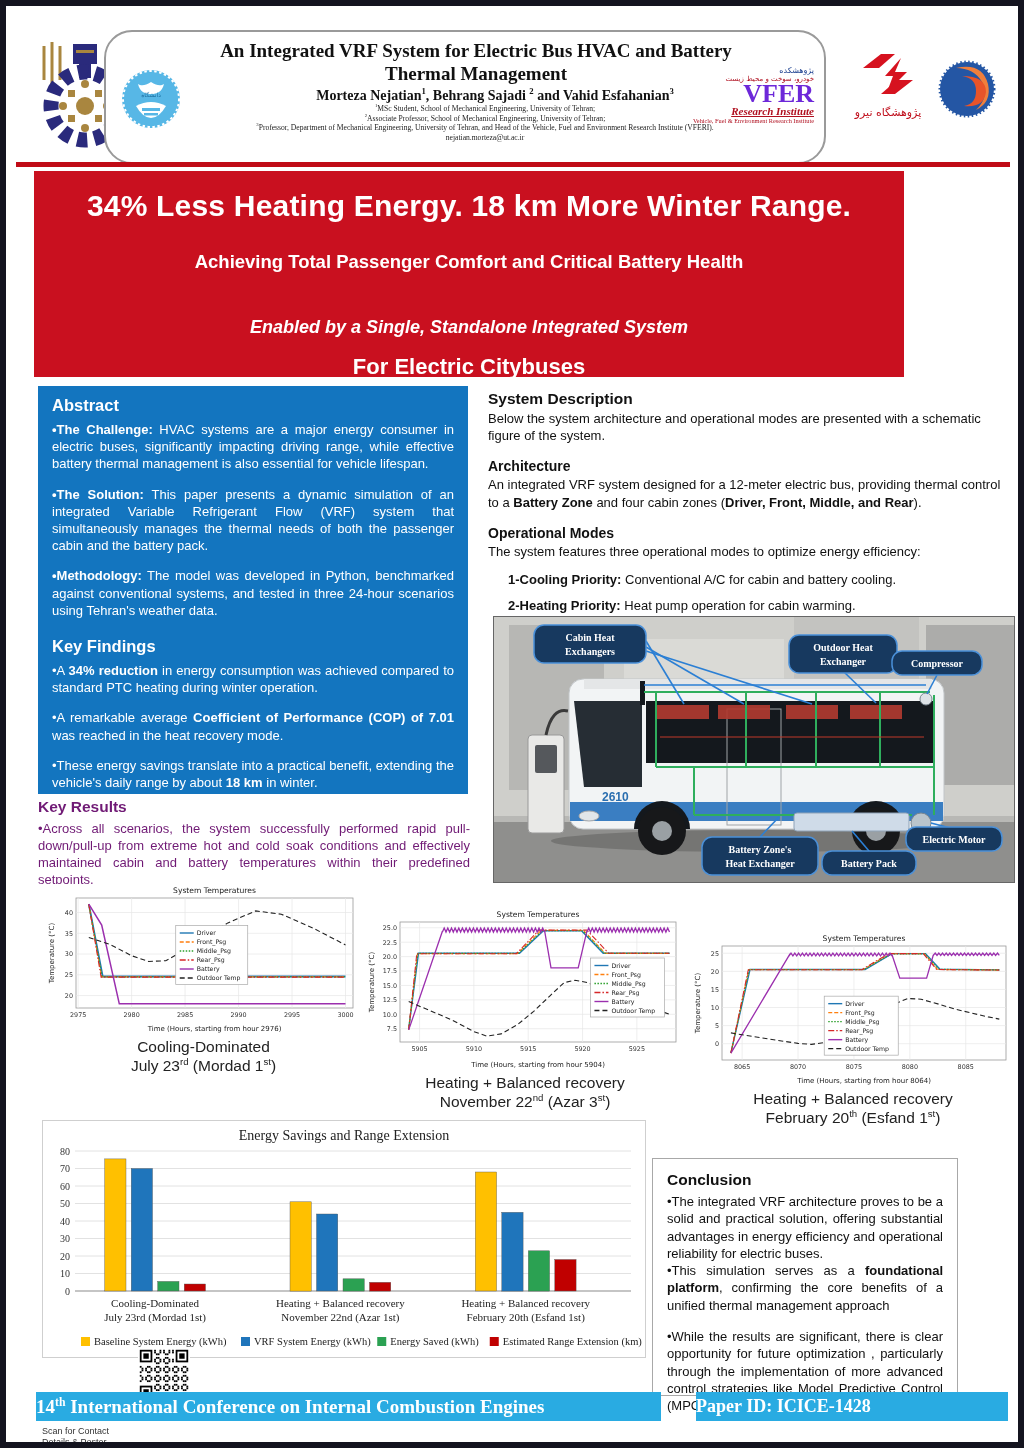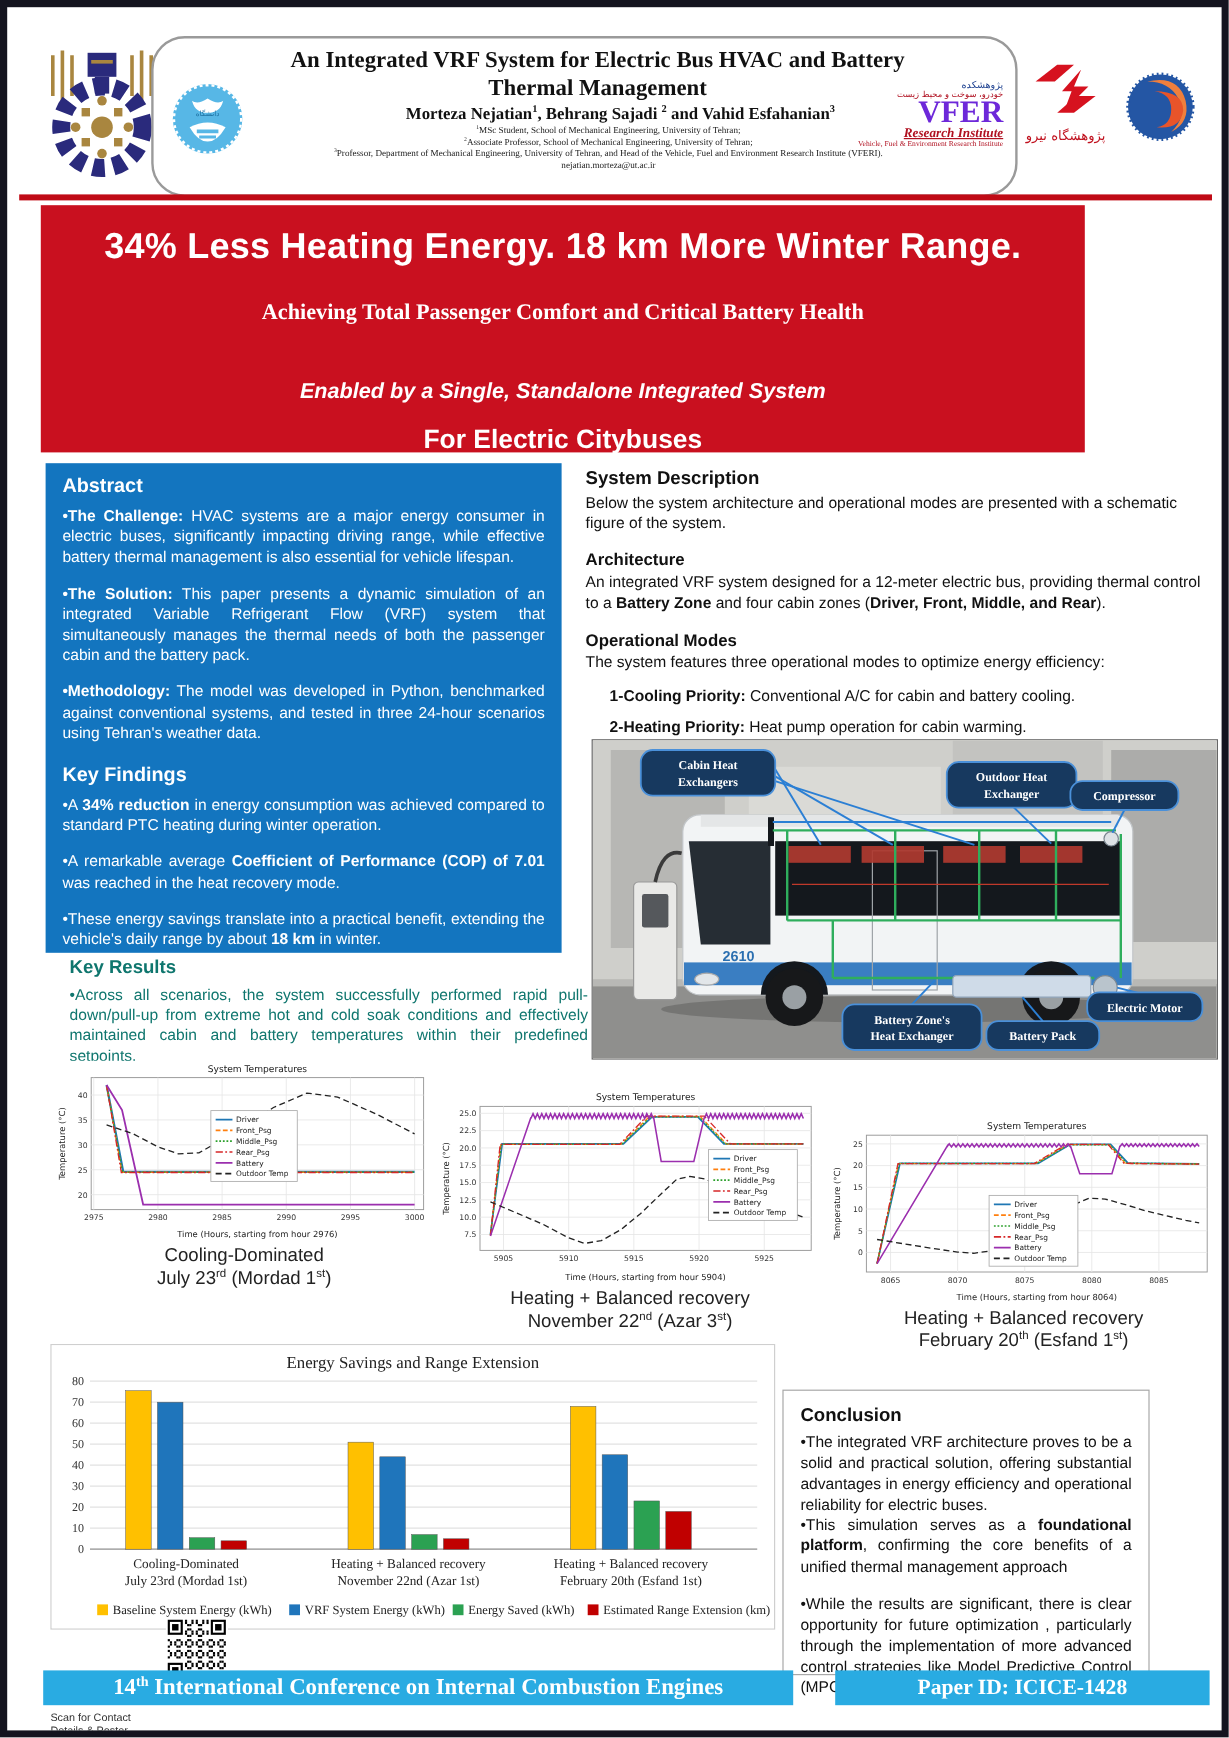--- a/index.html
+++ b/index.html
@@ -5,61 +5,61 @@
   html,body{margin:0;padding:0;background:#e8e8e8;}
   .poster{position:relative;width:1024px;height:1448px;background:#fff;
     border:6px solid #14141f;box-sizing:border-box;overflow:hidden;
     font-family:"Liberation Sans",sans-serif;}
   .abs{position:absolute;}
   .b{font-weight:700;}
   sup{font-size:62%;line-height:0;}
   
   .header-box{left:98px;top:24px;width:718px;height:130px;background:#fff;
     border:2px solid #9a9a9a;border-radius:28px;text-align:center;
-    font-family:"Liberation Serif",serif;margin-left:22px;}
+    font-family:"Liberation Serif",serif;}
   .title-line{font-size:19px;font-weight:700;line-height:23px;padding:0 90px 0 112px;color:#111;}
   .title-first{margin-top:7px;}
   .authors{font-size:14px;font-weight:700;margin-top:3px;padding-left:60px;color:#111;}
   .affil{font-size:7.6px;line-height:9.5px;padding-left:40px;color:#222;}
   .email{font-size:7.6px;color:#222;padding-left:40px;}
   .red-rule{left:10px;top:156px;width:994px;height:5px;background:#c00b16;}
   
   .banner{left:28px;top:165px;width:870px;height:206px;background:#c9101f;color:#fff;text-align:center;}
   .banner .h1{font-size:30px;font-weight:700;margin-top:18px;letter-spacing:.2px;}
-  .banner .h2{font-size:18.5px;font-weight:700;margin-top:28px;font-family:Liberation Serif, serif;}
+  .banner .h2{font-size:18.5px;font-weight:700;margin-top:28px;}
   .banner .h3{font-size:18px;font-weight:700;font-style:italic;margin-top:44px;}
   .banner .h4{font-size:22px;font-weight:700;margin-top:16px;}
   
   .abstract-box{left:32px;top:380px;width:430px;height:408px;background:#1375bf;color:#fff;
     padding:10px 14px;box-sizing:border-box;}
   .abstract-box h2{font-size:16.5px;margin:0 0 6px 0;}
   .ab-p{font-size:13px;line-height:17.2px;text-align:justify;margin:0 0 13px 0;}
   .kf-h{font-size:16.5px;font-weight:700;margin:18px 0 6px 0;}
   
-  .key-results{left:32px;top:792px;width:432px;color:#0f766e;margin-left:20px;}
+  .key-results{left:32px;top:792px;width:432px;color:#701a75;}
   .key-results h2{font-size:15.5px;margin:0 0 4px 0;}
   .key-results p{font-size:13px;line-height:17px;text-align:justify;margin:0;}
   
   .sysdesc{left:482px;top:384px;width:524px;color:#111;}
   .sysdesc h2{font-size:15.5px;margin:0 0 2px 0;}
   .sysdesc .intro{font-size:13px;line-height:17px;margin:0;}
   .sub-h{font-size:14px;font-weight:700;margin:14px 0 2px 0;}
   .sysdesc .bodytxt{font-size:13px;line-height:17.5px;margin:0;}
   .mode{font-size:13px;margin-top:11px;padding-left:20px;}
   .bus-wrap{left:487px;top:610px;width:520px;height:265px;border:1px solid #666;box-sizing:content-box;}
   
   .chart{background:#fff;}
   .cap{text-align:center;font-size:15.5px;color:#222;line-height:19px;}
   .conclusion{left:646px;top:1152px;width:306px;height:238px;border:1px solid #a8a8a8;
     padding:12px 14px;box-sizing:border-box;color:#111;}
   .conclusion h2{font-size:15.5px;margin:0 0 4px 0;}
   .conclusion p{font-size:13px;line-height:17.3px;text-align:justify;margin:0;}
   .conclusion .gap{margin-top:14px;}
   .scan-label{left:36px;top:1420px;width:96px;font-size:9px;line-height:11px;color:#333;}
-  .footer-bar{top:1386px;height:29px;background:#29abe2;color:#fff;text-align:center;
+  .footer-bar{top:1386px;height:29px;background:#29abe2;color:#fff;text-align:left;
     font-family:"Liberation Serif",serif;font-weight:700;line-height:29px;}
   .fb1{left:30px;width:625px;font-size:19px;}
   .fb2{left:690px;width:312px;font-size:18px;}
 </style>
 </head>
 <body>
 
 <div class="poster">
 
   <svg class="abs" style="left:30px;top:34px" width="98" height="108" viewBox="0 0 98 108">

